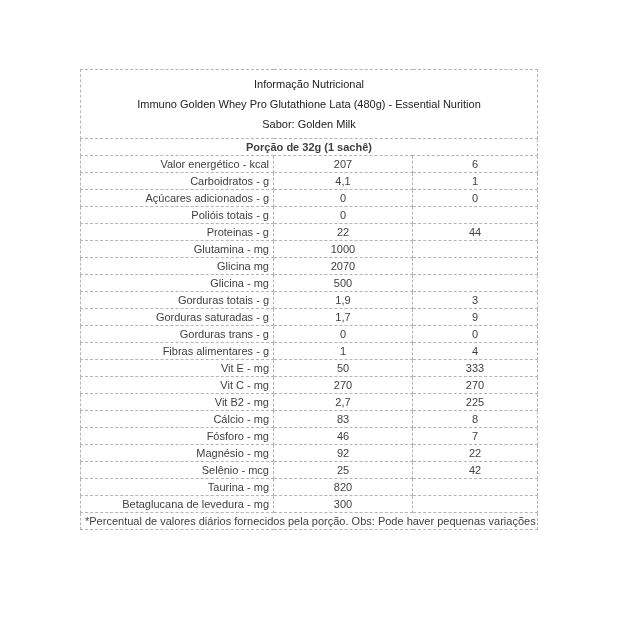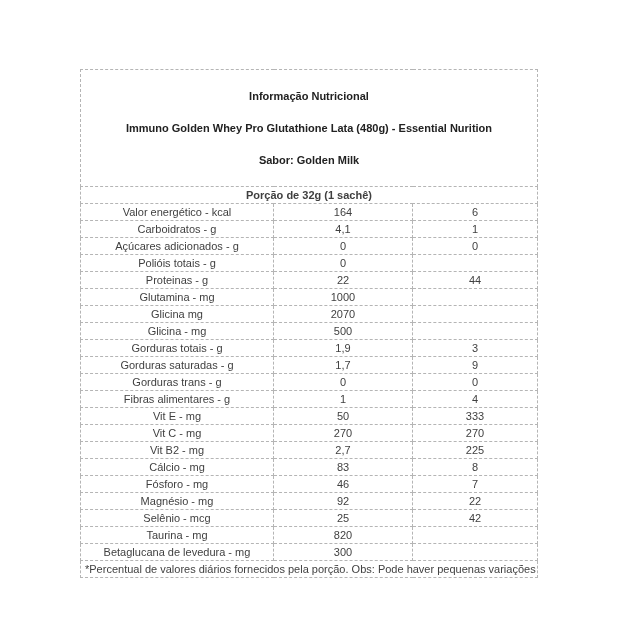--- a/index.html
+++ b/index.html
@@ -30,35 +30,35 @@
     padding: 2px 4px;
     overflow: hidden;
     white-space: nowrap;
   }
   td.head-cell {
     text-align: center;
     padding: 6px 0 5px 0;
     white-space: normal;
   }
   .head-line {
-    font-weight: bold;
+    font-weight: normal;
     color: #222222;
     line-height: 16px;
-    margin: 16px;
+    margin: 4px;
   }
   td.serving-cell {
     text-align: center;
     padding: 3px 0;
     font-weight: bold;
   }
   td.colhead-cell {
     text-align: center;
     padding: 3px 0;
   }
-  td.lbl { text-align: center; padding-left: 6px; }
+  td.lbl { text-align: right; padding-left: 6px; }
   td.amt { text-align: center; }
   td.dv  { text-align: center; }
   td.foot-cell {
     text-align: justify;
     white-space: normal;
     line-height: 13px;
     padding: 3px 6px 4px 6px;
   }
 </style>
 </head>
@@ -79,21 +79,21 @@
           <p class="head-line">Sabor: Golden Milk</p>
         </td>
       </tr>
       <tr>
         <td class="serving-cell" colspan="3">Porção de 32g (1 sachê)</td>
       </tr>
     </tbody>
     <tbody id="rows-body">
         <tr>
           <td class="lbl">Valor energético - kcal</td>
-          <td class="amt">164</td>
+          <td class="amt">207</td>
           <td class="dv">6</td>
         </tr>
         <tr>
           <td class="lbl">Carboidratos - g</td>
           <td class="amt">4,1</td>
           <td class="dv">1</td>
         </tr>
         <tr>
           <td class="lbl">Açúcares adicionados - g</td>
           <td class="amt">0</td>

